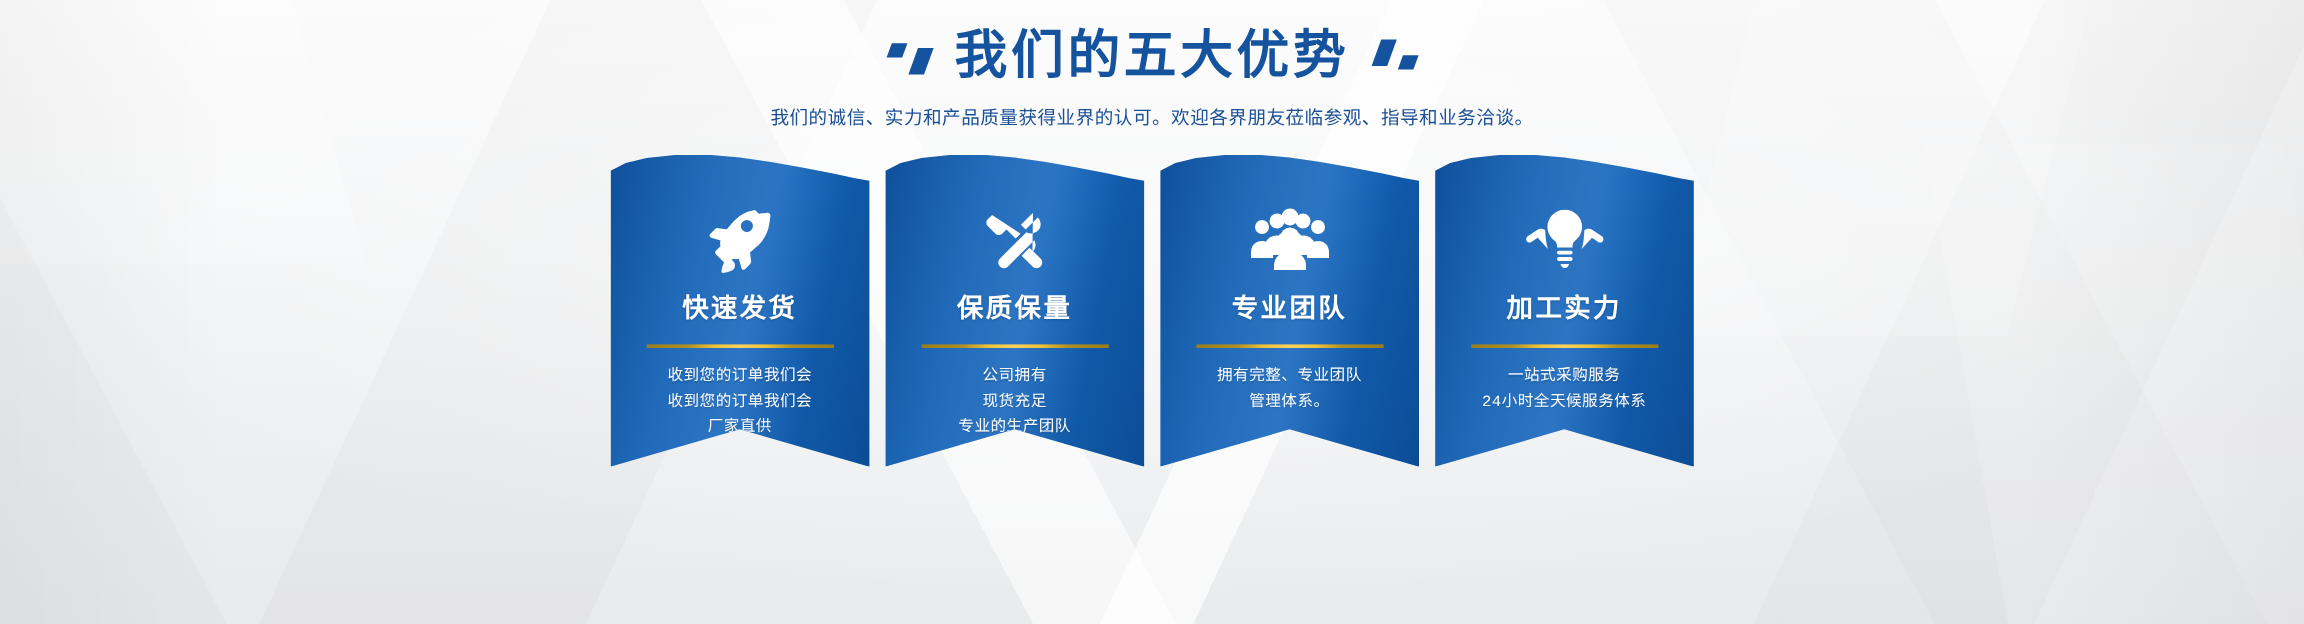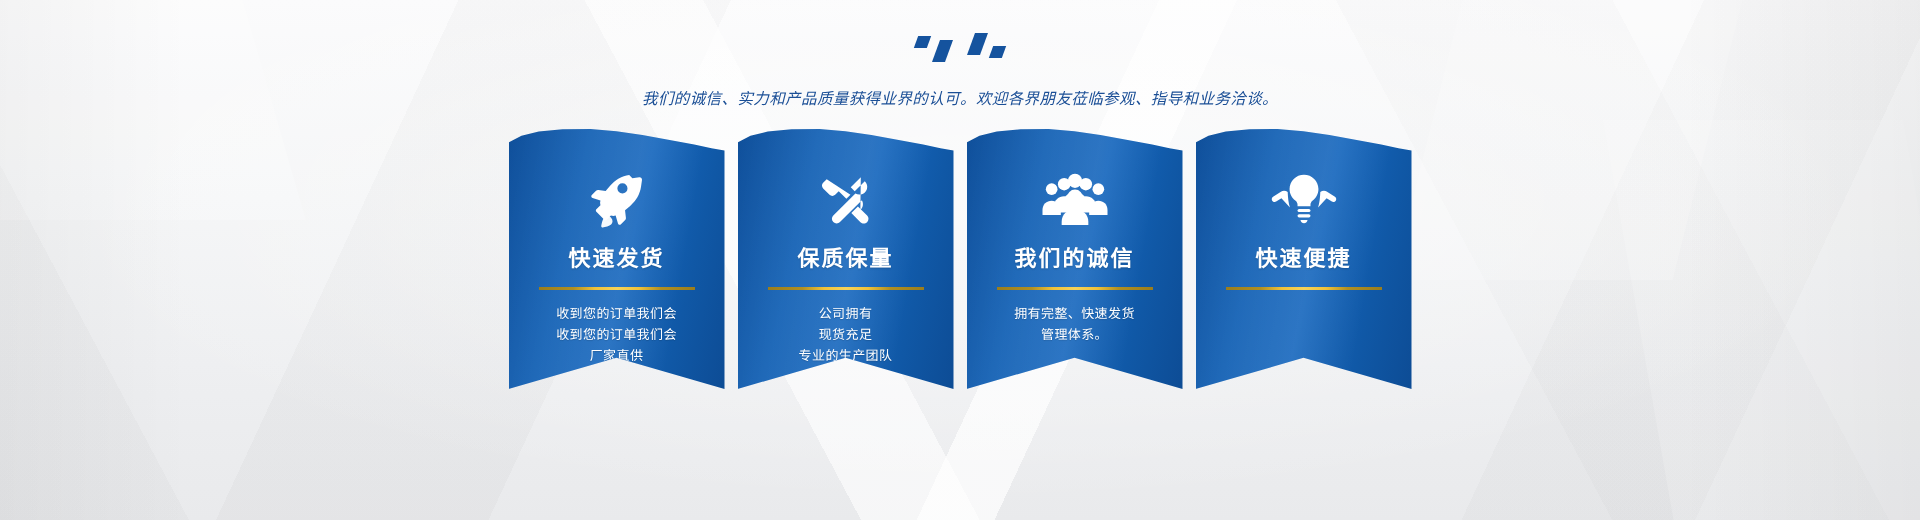--- a/index.html
+++ b/index.html
@@ -52,21 +52,21 @@
   .dashes.left .dash:first-child{height:12px;margin-top:-10px;}
   .dashes.left .dash:last-child{height:22px;margin-top:8px;}
   .dashes.right .dash:first-child{height:22px;margin-top:-6px;}
   .dashes.right .dash:last-child{height:12px;margin-top:10px;}
   .main-title{
     font-size:44px;font-weight:bold;color:#15539e;letter-spacing:3px;
     line-height:52px;white-space:nowrap;
   }
   .subtitle{
     margin-top:12px;font-size:15.5px;color:#1b4f96;letter-spacing:.4px;
-    line-height:22px;white-space:nowrap;font-style:italic;
+    line-height:22px;white-space:nowrap;
   }
 
   
   .cards{
     display:flex;justify-content:center;align-items:flex-start;
     gap:13px;margin-top:19px;
   }
   .card{
     position:relative;width:216px;height:260px;
     -webkit-clip-path:polygon(0% 5.2%, 6% 2.6%, 14% 1.0%, 25% 0.1%, 38% 0.0%, 50% 0.9%, 62% 2.3%, 74% 4.1%, 86% 6.0%, 94% 7.4%, 100% 8.3%, 100% 100%, 50% 88%, 0% 100%);
@@ -76,20 +76,21 @@
   }
   .card .sheen{
     position:absolute;inset:0;
     background:linear-gradient(100deg,rgba(255,255,255,.00) 0%,rgba(255,255,255,.075) 34%,rgba(255,255,255,.10) 52%,rgba(255,255,255,.00) 76%);
     pointer-events:none;
   }
   .card .inner{
     position:relative;z-index:2;height:100%;
     display:flex;flex-direction:column;align-items:center;
     padding-top:34px;
+    font-family:Liberation Mono, monospace;
   }
   .icon-wrap{height:74px;display:flex;align-items:center;justify-content:center;}
   .icon-wrap svg{display:block;fill:#ffffff;}
   .card-title{
     color:#ffffff;font-size:22px;font-weight:bold;letter-spacing:2px;
     margin-top:8px;line-height:28px;white-space:nowrap;
     text-shadow:0 1px 2px rgba(0,0,0,.18);
   }
   .divider{
     margin-top:14px;width:156px;height:3px;position:relative;
@@ -118,20 +119,21 @@
 </div>
 
 <div id="content">
 
   <div class="head">
     <div class="title-row">
       <span class="dashes left">
         <i class="dash"></i>
           <i class="dash"></i>
       </span>
+      <h1 class="main-title">我们的五大优势</h1>
       <span class="dashes right">
         <i class="dash"></i>
           <i class="dash"></i>
       </span>
     </div>
     <p class="subtitle">我们的诚信、实力和产品质量获得业界的认可。欢迎各界朋友莅临参观、指导和业务洽谈。</p>
   </div>
 
   <div class="cards">
 
@@ -191,42 +193,46 @@
                 <path d="M17 37c0-7 5.3-11.6 12-11.6S41 30 41 37v8H17z"></path>
               <circle cx="55" cy="11" r="7.5"></circle>
                 <path d="M43 37c0-7 5.3-11.6 12-11.6S67 30 67 37v8H43z"></path>
               <circle cx="42" cy="7" r="8.5"></circle>
                 <path d="M28 34c0-8 6-13.2 14-13.2S56 26 56 34v9H28z"></path>
               <circle cx="42" cy="27" r="9.5"></circle>
                 <path d="M26 56c0-8.8 6.7-14.6 16-14.6S58 47.2 58 56v4H26z"></path>
             </g>
           </svg>
         </div>
-        <div class="card-title">我们的诚信</div>
-        <div class="divider"></div>
-        <div class="card-body">
-          <span>拥有完整、快速发货</span>
+        <div class="card-title">专业团队</div>
+        <div class="divider"></div>
+        <div class="card-body">
+          <span>拥有完整、专业团队</span>
           <span>管理体系。</span>
         </div>
       </div>
     </div>
 
 
     <div class="card">
       <div class="sheen"></div>
       <div class="inner">
         <div class="icon-wrap">
           <svg width="68" height="60" viewBox="0 0 72 64" aria-hidden="true">
             <path d="M36 5c-8.5 0-15.4 6.8-15.4 15.2 0 5 2.4 9.4 6.1 12.2 1.5 1.1 2.4 2.8 2.4 4.6v1.6h13.8V37c0-1.8.9-3.5 2.4-4.6 3.7-2.8 6.1-7.2 6.1-12.2C51.4 11.8 44.5 5 36 5z"></path>
             <rect x="29.1" y="41.5" width="13.8" height="3.4" rx="1.7"></rect>
             <rect x="29.1" y="47.2" width="13.8" height="3.4" rx="1.7"></rect>
             <path d="M32.2 53.3h7.6c-.5 2.2-2.1 3.5-3.8 3.5s-3.3-1.3-3.8-3.5z"></path>
             <path d="M18.6 23.4c-2.1-1.6-5-1.8-7.2-.3L3 28.6c-1.4.9-1.8 2.8-.9 4.2.9 1.4 2.8 1.8 4.2.9l5.6-3.6 9.1 9.9c-1.6-4.6-2.1-10.5-2.4-16.6z"></path>
             <path d="M53.4 23.4c2.1-1.6 5-1.8 7.2-.3l8.4 5.5c1.4.9 1.8 2.8.9 4.2-.9 1.4-2.8 1.8-4.2.9l-5.6-3.6-9.1 9.9c1.6-4.6 2.1-10.5 2.4-16.6z"></path>
           </svg>
         </div>
-        <div class="card-title">快速便捷</div>
-        <div class="divider"></div>
+        <div class="card-title">加工实力</div>
+        <div class="divider"></div>
+        <div class="card-body">
+          <span>一站式采购服务</span>
+          <span>24小时全天候服务体系</span>
+        </div>
       </div>
     </div>
 
   </div>
 </div>
 
 </body></html>

